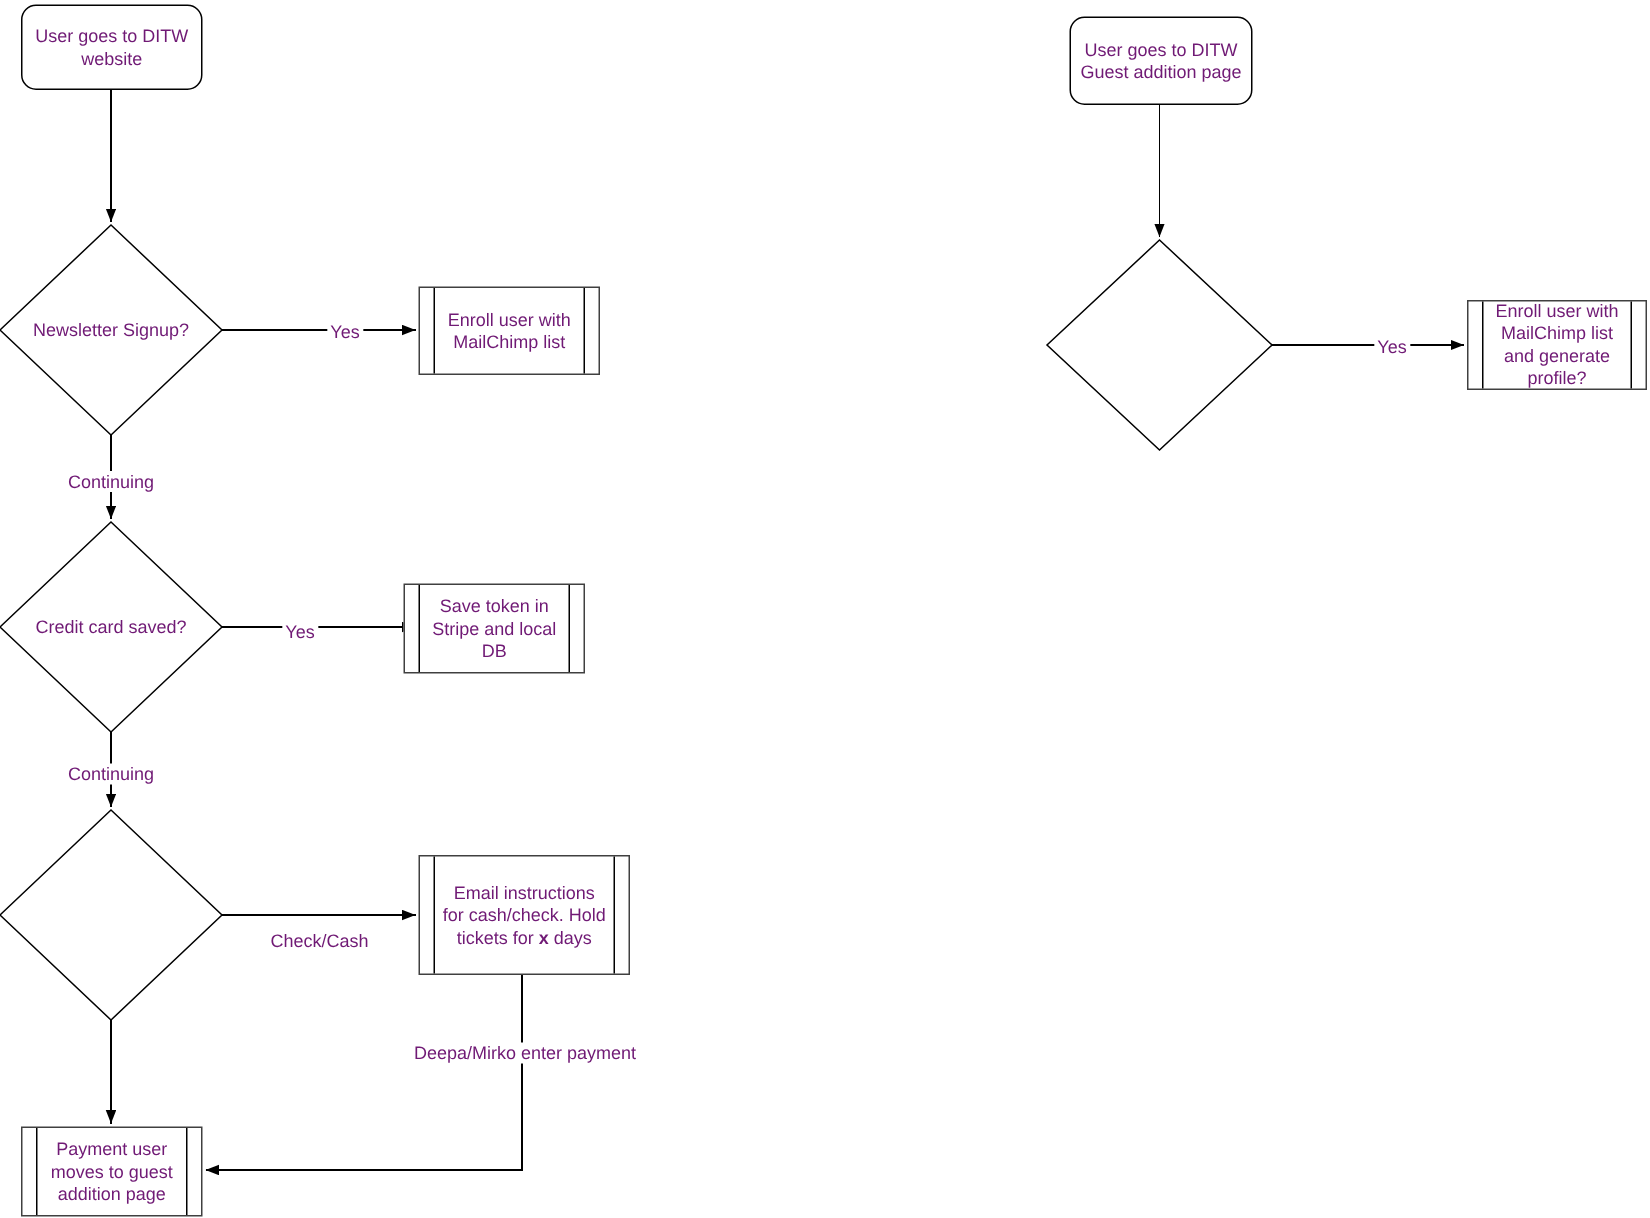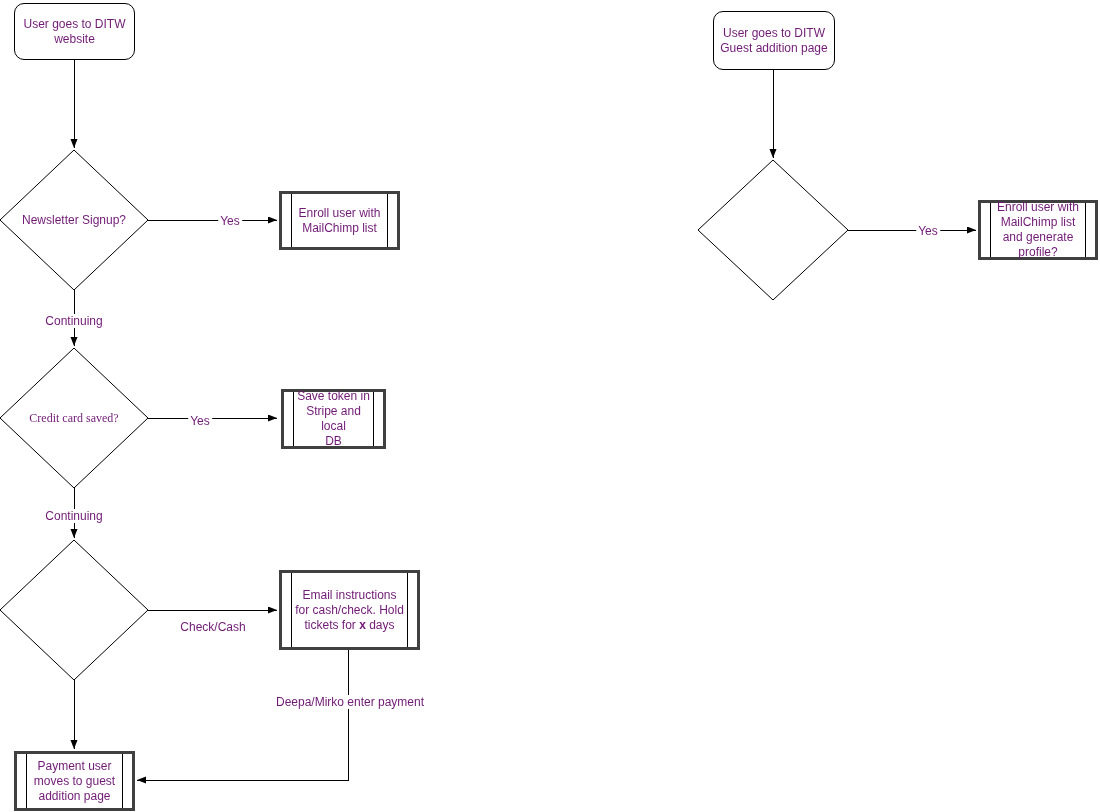--- a/index.html
+++ b/index.html
@@ -28,21 +28,21 @@
     line-height: 15px;
     box-sizing: border-box;
     background: #ffffff;
   }
   .terminal {
     border: 1px solid #000000;
     border-radius: 10px;
     padding: 0 5px;
   }
   .process {
-    border: 3px solid #404040;
+    border: 1px solid #404040;
     padding: 0 13px;
   }
   .process::before,
   .process::after {
     content: "";
     position: absolute;
     top: 0;
     bottom: 0;
     width: 0;
     border-left: 1px solid #000000;
@@ -100,23 +100,23 @@
   </svg>
 
   <div class="node terminal" style="left:14px; top:3px; width:121px; height:57px;">User goes to DITW
 website</div>
 
   <div class="diamond-label" style="left:0px; top:150px; width:148px; height:140px;">Newsletter Signup?</div>
 
   <div class="node process" style="left:279px; top:191px; width:121px; height:59px;">Enroll user with
 MailChimp list</div>
 
-  <div class="diamond-label" style="left:0px; top:348px; width:148px; height:140px;font-family:Liberation Serif, serif;">Credit card saved?</div>
+  <div class="diamond-label" style="left:0px; top:348px; width:148px; height:140px;">Credit card saved?</div>
 
-  <div class="node process" style="left:281px; top:389px; width:105px; height:60px;">Save token in
+  <div class="node process" style="left:269px; top:389px; width:121px; height:60px;">Save token in
 Stripe and local
 DB</div>
 
 
   <div class="node process" style="left:14px; top:751px; width:121px; height:60px;">Payment user
 moves to guest
 addition page</div>
 
   <div class="node process" style="left:279px; top:570px; width:141px; height:80px;">
     <span><span>Email instructions

